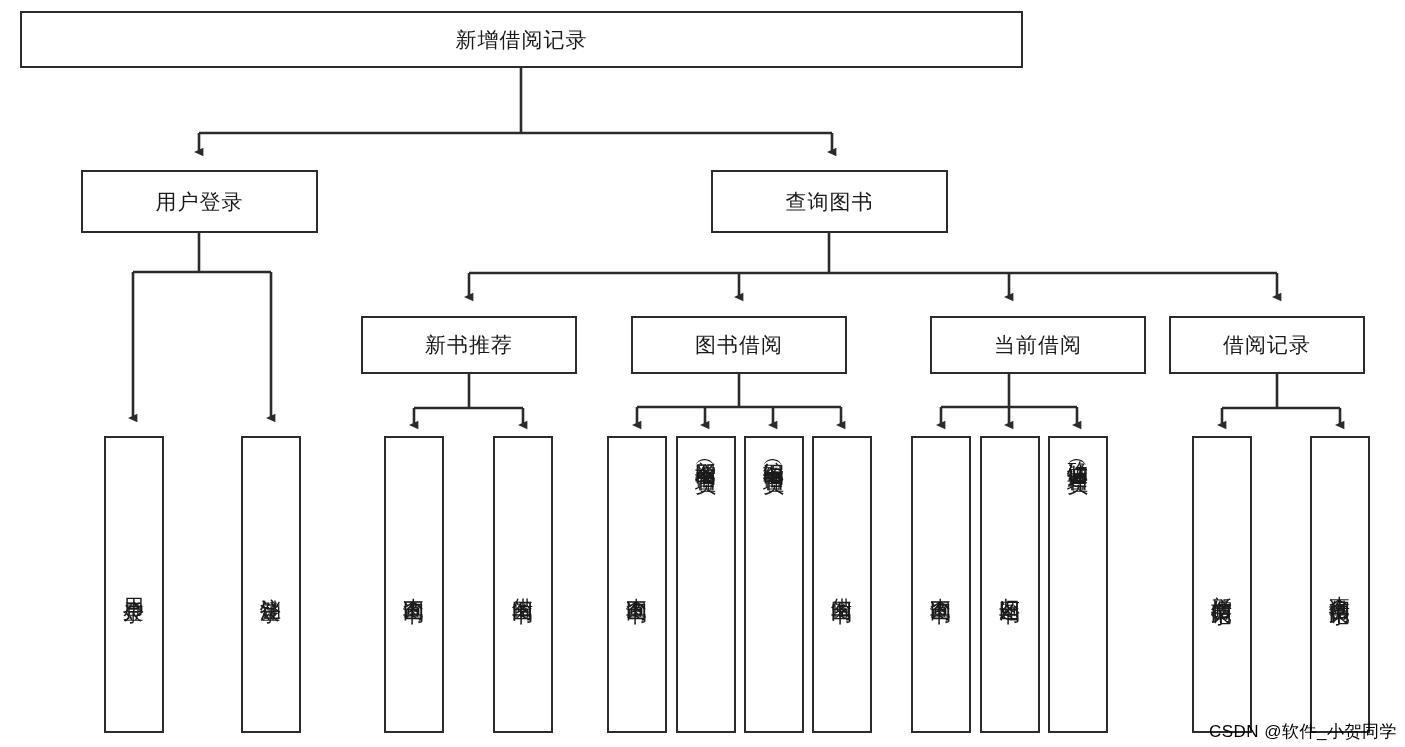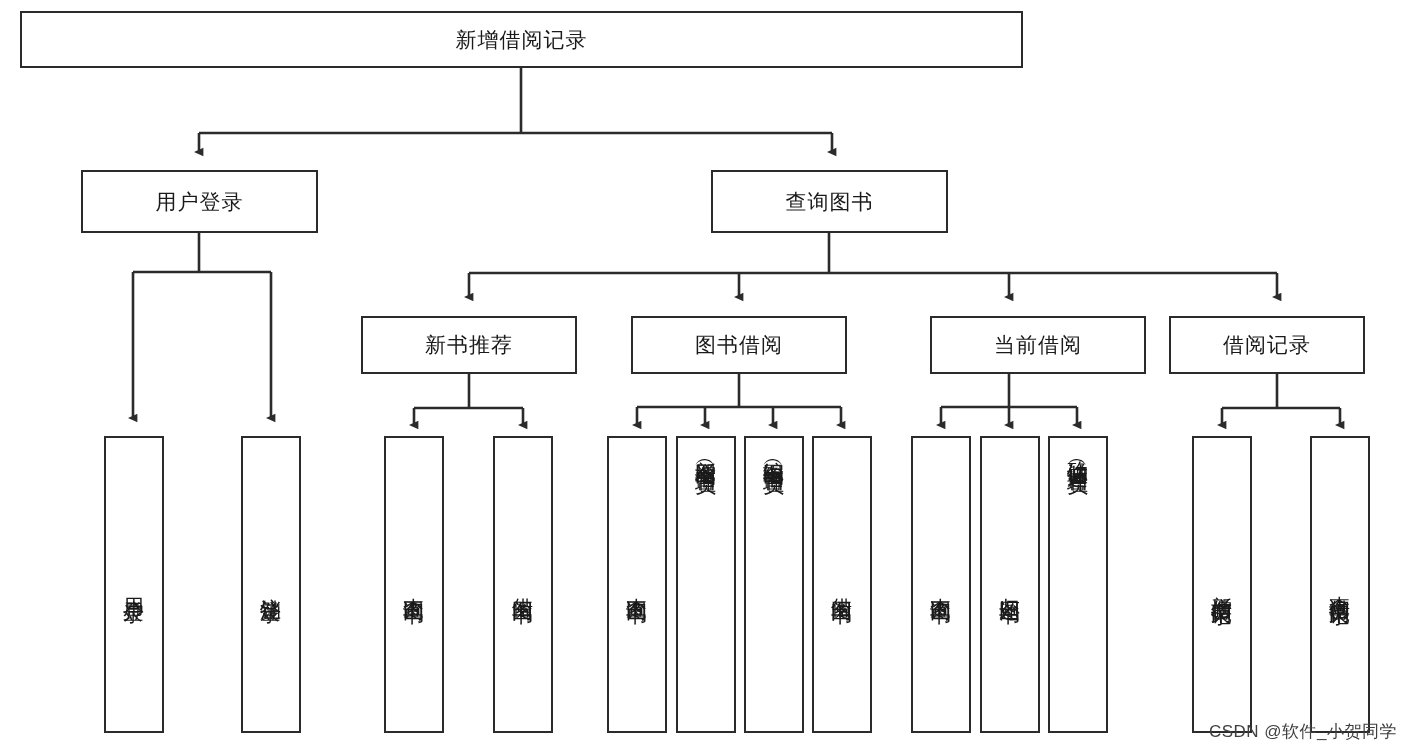--- a/index.html
+++ b/index.html
@@ -54,21 +54,21 @@
   }
   .node .label {
     display: block;
     white-space: nowrap;
   }
   #watermark {
     position: absolute;
     right: 8px;
     bottom: 4px;
     font-size: 17px;
-    color: #404040;
+    color: #000000;
     letter-spacing: 0.5px;
     white-space: nowrap;
   }
 </style>
 </head>
 <body>
 
 <div id="canvas">
 
   <svg id="edges" viewBox="0 0 1405 747">

